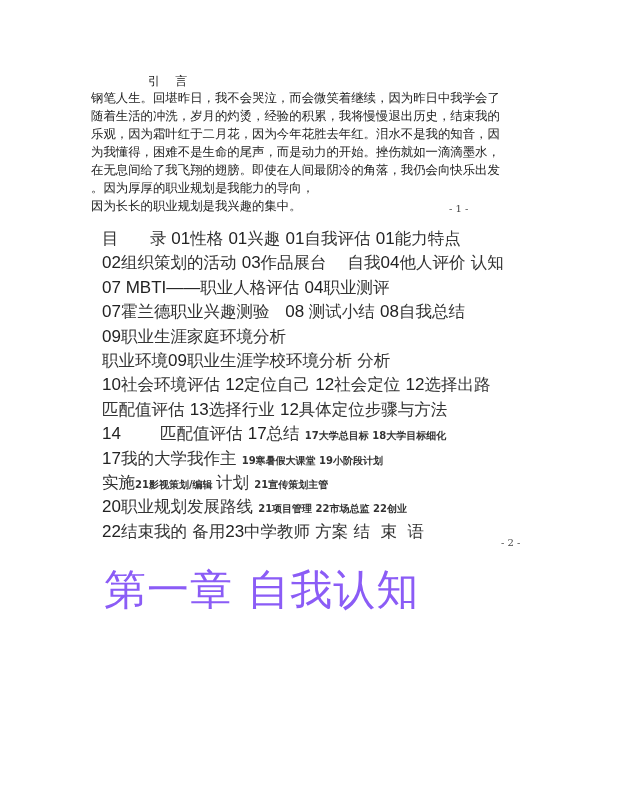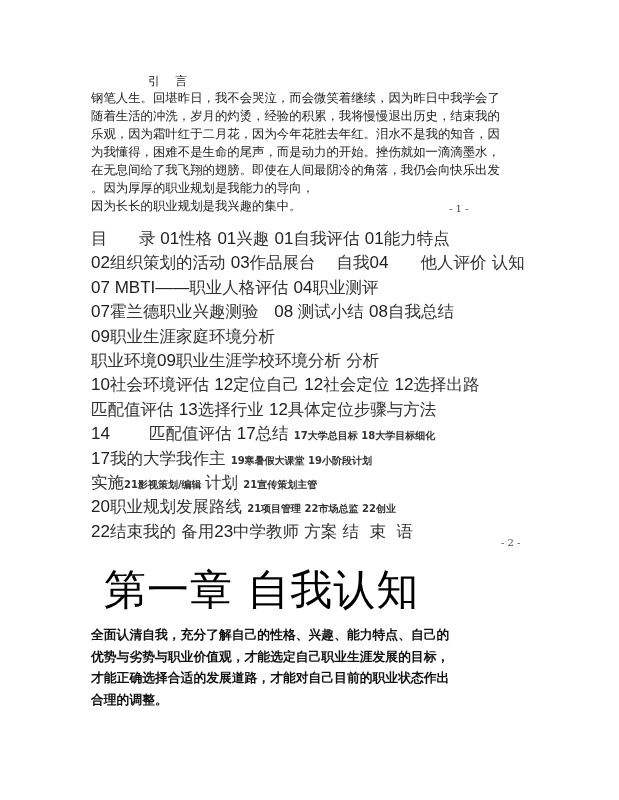--- a/index.html
+++ b/index.html
@@ -48,21 +48,21 @@
       font-size: 10px;
       color: #444;
       white-space: pre;
       font-family: "DejaVu Serif", serif;
     }
     .pn1 { left: 449px; top: 203px; }
     .pn2 { left: 501px; top: 537px; }
 
     .toc {
       position: absolute;
-      left: 91px;
+      left: 102px;
       top: 227px;
       width: 440px;
     }
     .toc .row {
       height: 24.4px;
       line-height: 24px;
       white-space: nowrap;
       color: #2a2a2a;
     }
     .toc .big {
@@ -122,38 +122,32 @@
     <span class="line">为我懂得，困难不是生命的尾声，而是动力的开始。挫伤就如一滴滴墨水，</span>
     <span class="line">在无息间给了我飞翔的翅膀。即使在人间最阴冷的角落，我仍会向快乐出发</span>
     <span class="line">。因为厚厚的职业规划是我能力的导向，</span>
     <span class="line">因为长长的职业规划是我兴趣的集中。</span>
   </div>
 
   <div class="page-num pn1">- 1 -</div>
 
   <div class="toc" id="toc">
       <div class="row"><span class="big" style="white-space: pre;">目</span><span class="big" style="white-space: pre;">      </span><span class="big" style="white-space: pre;">录</span><span class="num" style="white-space: pre;"> 01</span><span class="big" style="white-space: pre;">性格 </span><span class="num" style="white-space: pre;">01</span><span class="big" style="white-space: pre;">兴趣 </span><span class="num" style="white-space: pre;">01</span><span class="big" style="white-space: pre;">自我评估 </span><span class="num" style="white-space: pre;">01</span><span class="big" style="white-space: pre;">能力特点</span></div>
-      <div class="row"><span class="num" style="white-space: pre;">02</span><span class="big" style="white-space: pre;">组织策划的活动 </span><span class="num" style="white-space: pre;">03</span><span class="big" style="white-space: pre;">作品展台    自我</span><span class="num" style="white-space: pre;">04</span><span class="big" style="white-space: pre; margin-left: 32px;">他人评价 认知</span></div>
+      <div class="row"><span class="num" style="white-space: pre;">02</span><span class="big" style="white-space: pre;">组织策划的活动 </span><span class="num" style="white-space: pre;">03</span><span class="big" style="white-space: pre;">作品展台    自我</span><span class="num" style="white-space: pre;">04</span><span class="big" style="white-space: pre;">他人评价 认知</span></div>
       <div class="row"><span class="num" style="white-space: pre;">07 MBTI——</span><span class="big" style="white-space: pre;">职业人格评估 </span><span class="num" style="white-space: pre;">04</span><span class="big" style="white-space: pre;">职业测评</span></div>
       <div class="row"><span class="num" style="white-space: pre;">07</span><span class="big" style="white-space: pre;">霍兰德职业兴趣测验   </span><span class="num" style="white-space: pre;">08 </span><span class="big" style="white-space: pre;">测试小结 </span><span class="num" style="white-space: pre;">08</span><span class="big" style="white-space: pre;">自我总结</span></div>
       <div class="row"><span class="num" style="white-space: pre;">09</span><span class="big" style="white-space: pre;">职业生涯家庭环境分析</span></div>
       <div class="row"><span class="big" style="white-space: pre;">职业环境</span><span class="num" style="white-space: pre;">09</span><span class="big" style="white-space: pre;">职业生涯学校环境分析 分析</span></div>
       <div class="row"><span class="num" style="white-space: pre;">10</span><span class="big" style="white-space: pre;">社会环境评估 </span><span class="num" style="white-space: pre;">12</span><span class="big" style="white-space: pre;">定位自己 </span><span class="num" style="white-space: pre;">12</span><span class="big" style="white-space: pre;">社会定位 </span><span class="num" style="white-space: pre;">12</span><span class="big" style="white-space: pre;">选择出路</span></div>
       <div class="row"><span class="big" style="white-space: pre;">匹配值评估 </span><span class="num" style="white-space: pre;">13</span><span class="big" style="white-space: pre;">选择行业 </span><span class="num" style="white-space: pre;">12</span><span class="big" style="white-space: pre;">具体定位步骤与方法</span></div>
       <div class="row"><span class="num" style="white-space: pre;">14</span><span class="big" style="white-space: pre; margin-left: 39px;">匹配值评估 </span><span class="num" style="white-space: pre;">17</span><span class="big" style="white-space: pre;">总结 </span><span class="small" style="white-space: pre;">17大学总目标 18大学目标细化</span></div>
       <div class="row"><span class="num" style="white-space: pre;">17</span><span class="big" style="white-space: pre;">我的大学我作主 </span><span class="small" style="white-space: pre;">19寒暑假大课堂 19小阶段计划</span></div>
       <div class="row"><span class="big" style="white-space: pre;">实施</span><span class="small" style="white-space: pre;">21影视策划/编辑 </span><span class="big" style="white-space: pre;">计划 </span><span class="small" style="white-space: pre;">21宣传策划主管</span></div>
       <div class="row"><span class="num" style="white-space: pre; text-align: center;">20</span><span class="big" style="white-space: pre;">职业规划发展路线 </span><span class="small" style="white-space: pre;">21项目管理 22市场总监 22创业</span></div>
       <div class="row"><span class="num" style="white-space: pre;">22</span><span class="big" style="white-space: pre;">结束我的 备用</span><span class="num" style="white-space: pre;">23</span><span class="big" style="white-space: pre;">中学教师 方案 结  束  语</span></div>
     </div>
 
   <div class="page-num pn2">- 2 -</div>
 
-  <div class="chapter-title" style="color: #000000;">第一章 自我认知</div>
+  <div class="chapter-title" style="color: #8b5cf6;">第一章 自我认知</div>
 
-  <div class="chapter-body">
-    <span class="line">全面认清自我，充分了解自己的性格、兴趣、能力特点、自己的</span>
-    <span class="line">优势与劣势与职业价值观，才能选定自己职业生涯发展的目标，</span>
-    <span class="line">才能正确选择合适的发展道路，才能对自己目前的职业状态作出</span>
-    <span class="line">合理的调整。</span>
-  </div>
 
 </div>
 
 </body></html>

